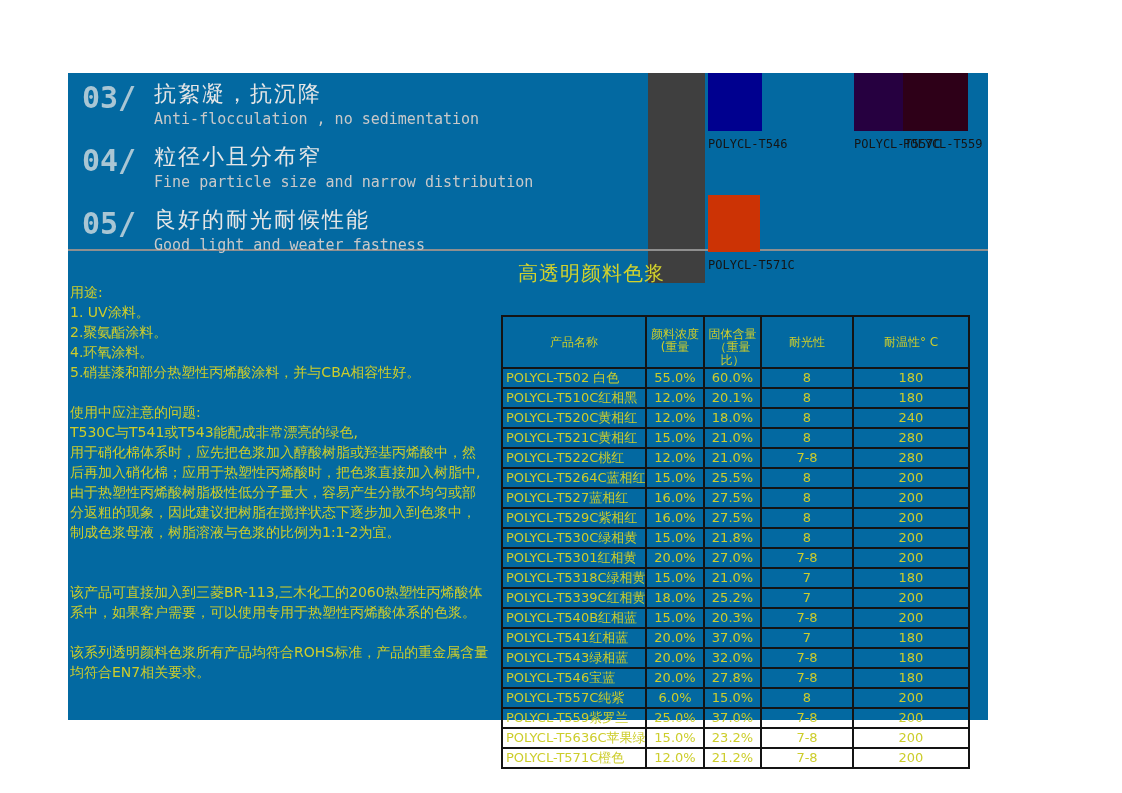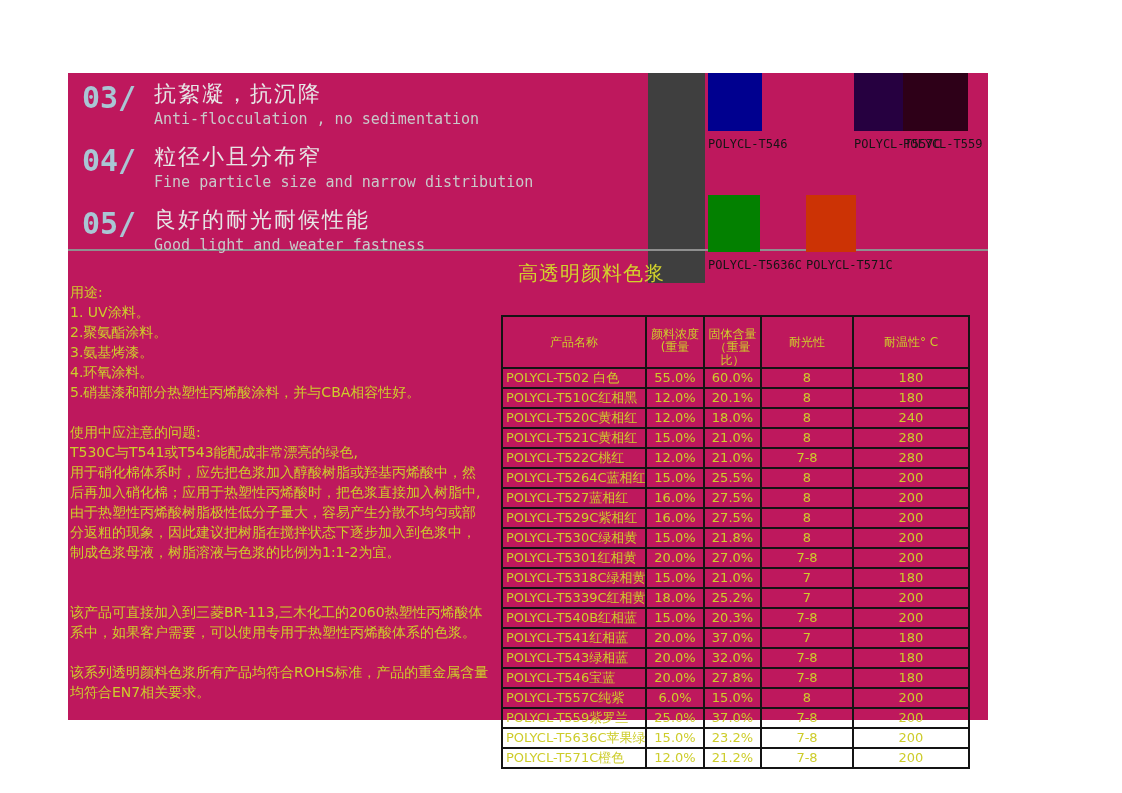--- a/index.html
+++ b/index.html
@@ -1,18 +1,18 @@
 <!DOCTYPE html>
 <html><head>
 <meta charset="utf-8">
 <style>
   html,body{margin:0;padding:0;background:#ffffff;}
   body{font-family:"DejaVu Sans","Liberation Sans",sans-serif;}
   .canvas{position:relative;width:1122px;height:793px;background:#ffffff;overflow:hidden;}
-  .panel{position:absolute;left:68px;top:73px;width:920px;height:647px;background:#be185d;}
+  .panel{position:absolute;left:68px;top:73px;width:920px;height:647px;background:#0369a1;}
   .dark-strip{position:absolute;left:580px;top:0;width:57px;height:210px;background:#3f3f3f;}
   .divider{position:absolute;left:0;top:176px;width:920px;height:2px;background:#8f8f8f;}
 
   
   .features{position:absolute;left:14px;top:8px;width:560px;}
   .feature{display:flex;margin-bottom:13px;}
   .feature .num{width:72px;font-size:30px;font-weight:bold;color:#a9c6d4;
     font-family:"DejaVu Sans Mono","Liberation Mono",monospace;line-height:34px;}
   .feature .txt{padding-top:4px;}
   .feature .cn{font-size:22px;color:#e6e6e6;letter-spacing:2px;line-height:22px;font-family:Liberation Mono, monospace;}
@@ -102,36 +102,31 @@
           <div class="swatch" style="background: rgb(38, 0, 64);"></div>
           <div class="swatch-label">POLYCL-T557C</div>
         </div>
         <div class="swatch-block">
           <div class="swatch" style="background: rgb(46, 0, 24);"></div>
           <div class="swatch-label">POLYCL-T559</div>
         </div>
       </div>
     <div class="swatch-row row2">
         <div class="swatch-block">
-          <div class="swatch" style="background: rgb(3, 128, 0);"></div>
-          <div class="swatch-label">POLYCL-T5636C</div>
-        </div>
-        <div class="swatch-block">
           <div class="swatch" style="background: rgb(204, 51, 5);"></div>
           <div class="swatch-label">POLYCL-T571C</div>
         </div>
       </div>
 
     <div class="section-title">高透明颜料色浆</div>
 
     <div class="notes">
         <div class="note-line">用途:</div>
         <div class="note-line">1. UV涂料。</div>
         <div class="note-line">2.聚氨酯涂料。</div>
-        <div class="note-line">3.氨基烤漆。</div>
         <div class="note-line">4.环氧涂料。</div>
         <div class="note-line">5.硝基漆和部分热塑性丙烯酸涂料，并与CBA相容性好。</div>
         <div class="note-line">&nbsp;</div>
         <div class="note-line">使用中应注意的问题:</div>
         <div class="note-line">T530C与T541或T543能配成非常漂亮的绿色,</div>
         <div class="note-line">用于硝化棉体系时，应先把色浆加入醇酸树脂或羟基丙烯酸中，然</div>
         <div class="note-line">后再加入硝化棉；应用于热塑性丙烯酸时，把色浆直接加入树脂中,</div>
         <div class="note-line">由于热塑性丙烯酸树脂极性低分子量大，容易产生分散不均匀或部</div>
         <div class="note-line">分返粗的现象，因此建议把树脂在搅拌状态下逐步加入到色浆中，</div>
         <div class="note-line">制成色浆母液，树脂溶液与色浆的比例为1:1-2为宜。</div>

